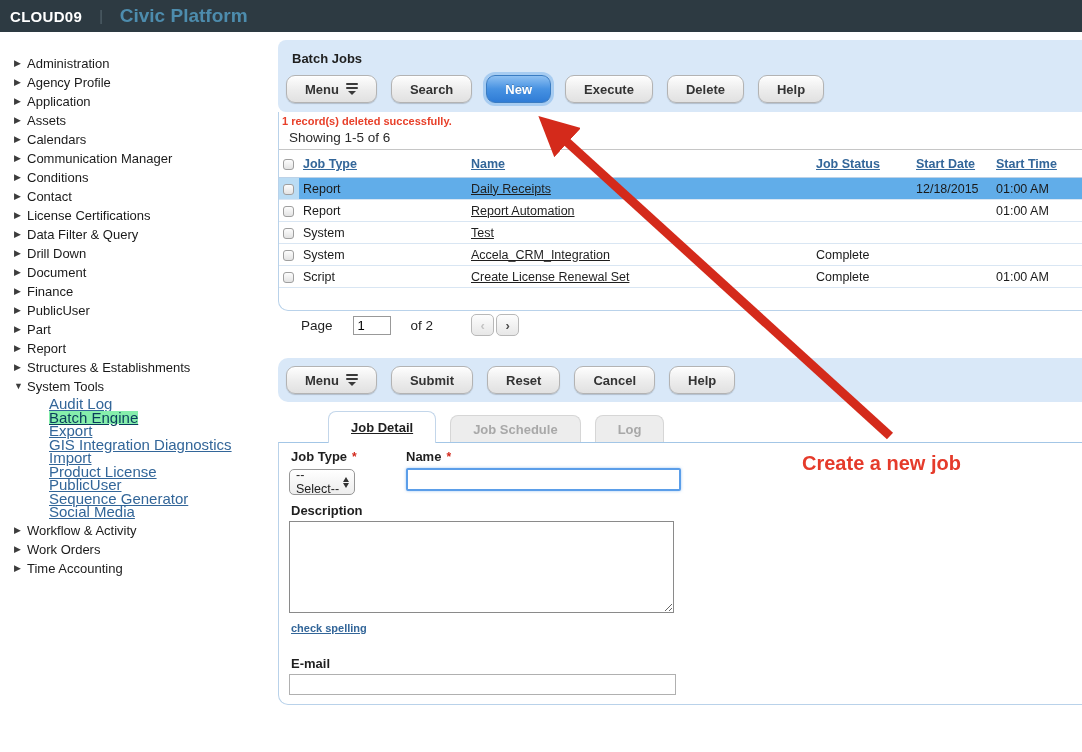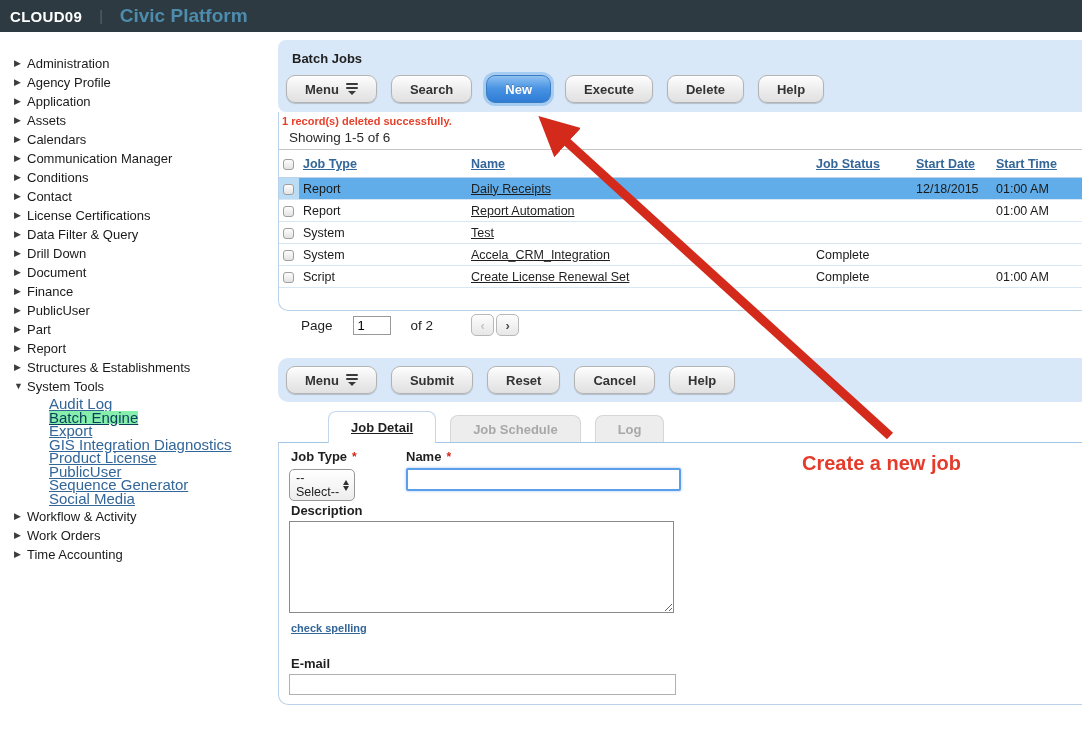--- a/index.html
+++ b/index.html
@@ -84,21 +84,21 @@
     font-weight:bold; font-size:13px; cursor:pointer; }
   .tab.active { background:#fff; color:#1f1f1f; text-decoration:underline;
     height:32px; position:relative; z-index:3; }
   .tab.inactive { background:#ededed; color:#a8a8a8; border-color:#d6d6d6; height:28px;text-align:right; }
 
   .form-panel { position:absolute; left:278px; top:442px; right:0; height:263px;
     background:#fff; border-top:1px solid #a3c6e6; border-left:1px solid #b9d2ea;
     border-bottom:1px solid #b9d2ea; border-bottom-left-radius:10px; z-index:2; }
   .fld-label { position:absolute; font-weight:bold; font-size:13px; color:#1f1f1f; white-space:nowrap; }
   .req { color:#d2271b; margin-left:5px; font-size:12px; }
-  .fake-select { position:absolute; left:10px; top:26px; width:66px; height:32px;
+  .fake-select { position:absolute; left:10px; top:26px; width:66px; height:26px;
     border:1px solid #979797; border-radius:5px; background:linear-gradient(#fff,#ededed);
     display:flex; align-items:center; justify-content:space-between; padding:0 5px 0 6px;
     font-size:12.5px; color:#222; cursor:pointer; }
   .spinner { display:inline-flex; flex-direction:column; gap:1px; align-items:center; }
   .spin-up { width:0;height:0;border-left:3.5px solid transparent;border-right:3.5px solid transparent;
     border-bottom:5px solid #333; }
   .spin-dn { width:0;height:0;border-left:3.5px solid transparent;border-right:3.5px solid transparent;
     border-top:5px solid #333; }
   .name-input { position:absolute; left:127px; top:25px; width:275px; height:23px;
     border:2px solid #5b9ee9; border-radius:2px; box-shadow:0 0 3px rgba(80,150,230,.55);
@@ -196,20 +196,21 @@
     </div>
   <div class="nav-item">
       <span class="tri">▼</span>
       <span>System Tools</span>
     </div>
   <div class="subnav">
     <div class="sub-row"><a>Audit Log</a></div>
     <div class="sub-row selected"><a>Batch Engine</a></div>
     <div class="sub-row"><a>Export</a></div>
     <div class="sub-row"><a>GIS Integration Diagnostics</a></div>
+    <div class="sub-row"><a>Import</a></div>
     <div class="sub-row"><a>Product License</a></div>
     <div class="sub-row"><a>PublicUser</a></div>
     <div class="sub-row"><a>Sequence Generator</a></div>
     <div class="sub-row"><a>Social Media</a></div>
   </div>
   <div class="nav-item">
       <span class="tri">▶</span>
       <span>Workflow &amp; Activity</span>
     </div>
   <div class="nav-item">

